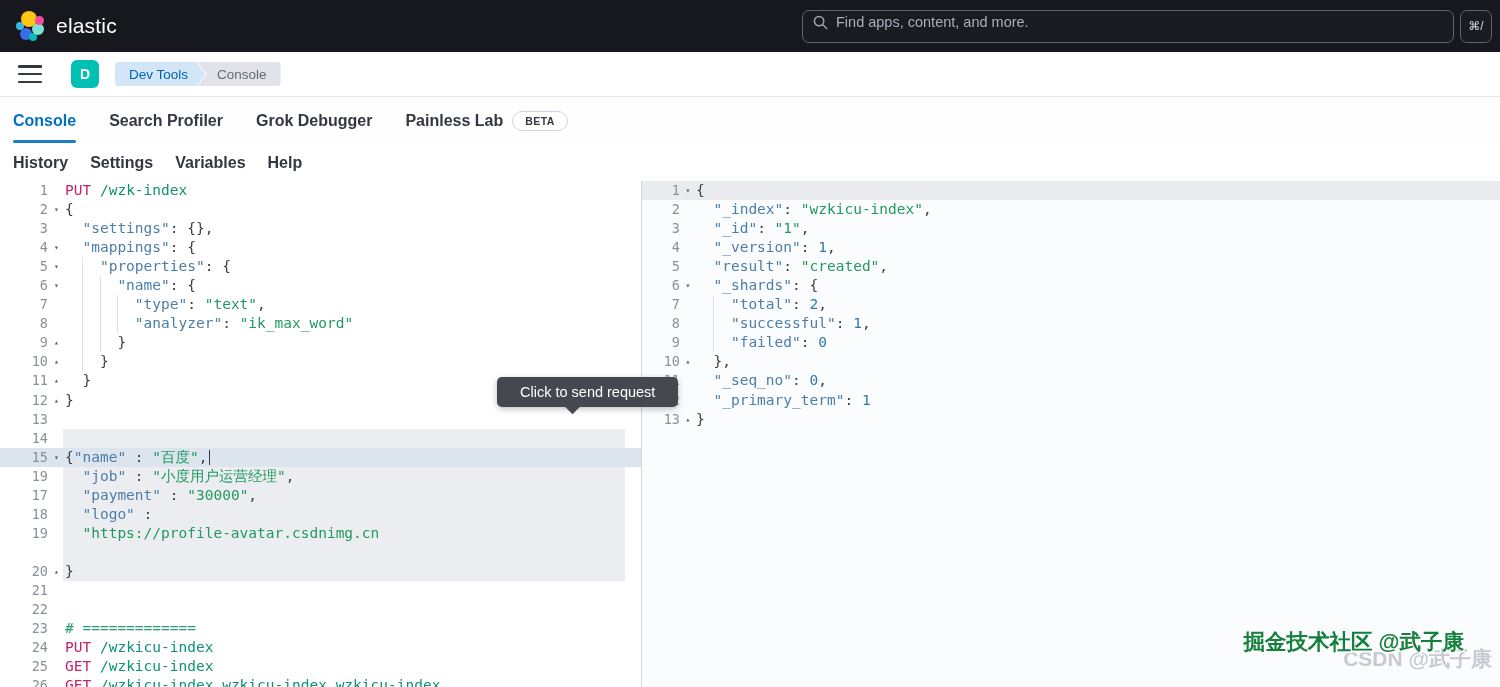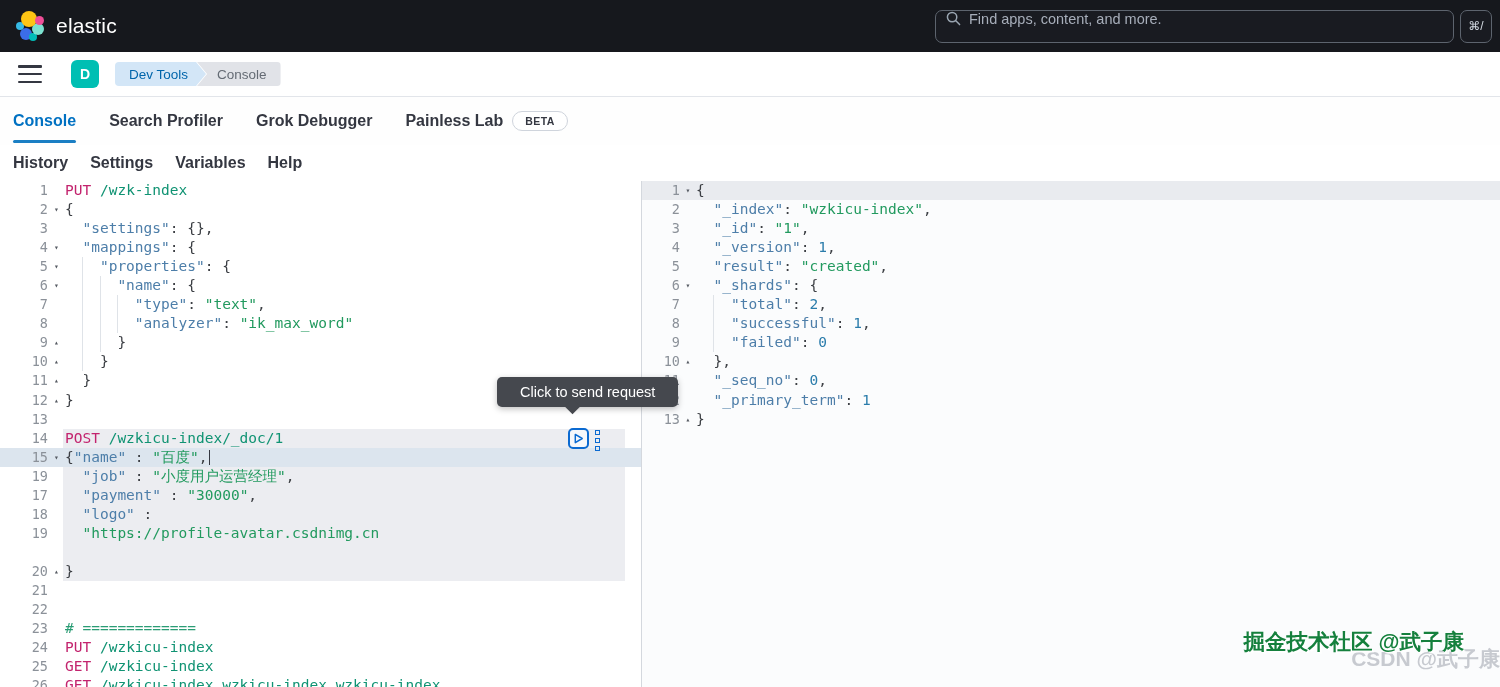--- a/index.html
+++ b/index.html
@@ -13,22 +13,22 @@
   .logo { position:relative; width:30px; height:30px; }
   .logo i { position:absolute; border-radius:50%; display:block; }
   .logo .c1 { width:16px; height:16px; left:5px;  top:0;    background:#fec514; }
   .logo .c2 { width:9px;  height:9px;  left:19px; top:5px;  background:#f04e98; }
   .logo .c3 { width:8px;  height:8px;  left:0;    top:11px; background:#36b9e5; }
   .logo .c4 { width:12px; height:12px; left:16px; top:12px; background:#7de2d1; }
   .logo .c5 { width:12px; height:12px; left:4px;  top:17px; background:#3b6de7; }
   .logo .c6 { width:8px;  height:8px;  left:13px; top:22px; background:#02bcb7; }
   .brand-name { color:#fff; font-size:21px; font-weight:500; letter-spacing:.2px; }
   .hdr-right { margin-left:auto; display:flex; align-items:center; }
-  .searchbox { width:519px; height:33px; border:1px solid #5d646e; border-radius:7px;
-    display:flex; align-items:flex-start; padding:0 10px; background:#191b21; }
+  .searchbox { width:652px; height:33px; border:1px solid #5d646e; border-radius:7px;
+    display:flex; align-items:flex-end; padding:12px 10px; background:#191b21; }
   .searchbox svg { flex:0 0 auto; }
   .searchbox input { background:transparent; border:none; outline:none; color:#e6e9ee;
     font-size:14.5px; margin-left:8px; width:100%; font-family:"Liberation Sans",sans-serif; }
   .searchbox input::placeholder { color:#a7aeba; opacity:1; }
   .kbd-box { width:32px; height:33px; border:1px solid #5d646e; border-radius:7px; margin-left:6px;
     display:flex; align-items:center; justify-content:center; color:#d3d9e1; font-size:12px; background:#191b21; }
 
   
   .crumbbar { height:45px; background:#fff; border-bottom:1px solid #e2e5ea; display:flex; align-items:center; }
   .hamburger { width:24px; height:18px; margin:0 0 0 18px; cursor:pointer; display:flex; flex-direction:column; justify-content:space-between; }
@@ -92,21 +92,21 @@
   .kebab i { width:5px; height:5px; border:1.4px solid #0b6ad1; display:block; }
 
   
   .tooltip { position:absolute; left:497px; top:377px; background:#45484e; color:#fff; font-size:14.5px;
     padding:7px 23px; border-radius:5px; z-index:10; box-shadow:0 2px 6px rgba(0,0,0,.25); }
   .tooltip::after { content:""; position:absolute; left:70px; bottom:-5px; width:11px; height:11px;
     background:#45484e; transform:rotate(45deg); }
 
   
   .wm { position:absolute; z-index:20; font-weight:700; white-space:nowrap; pointer-events:none; }
-  .wm-back  { right:0;  bottom:14px; font-size:21px; color:#c7cad0; }
+  .wm-back  { right:8px;  bottom:14px; font-size:21px; color:#c7cad0; }
   .wm-front { right:36px; bottom:31px; font-size:21.5px; color:#15803d;
     text-shadow:1px 1px 0 #fff, 2px 2px 1px rgba(255,255,255,.85); }
 </style>
 </head>
 <body>
 
 <div class="page">
 
   <header class="hdr">
     <div class="brand">
@@ -176,23 +176,21 @@
         <div class="cl"><span class="gut">4</span><span class="fold">▾</span><span class="code"><span class="tp">  </span><span class="tk">"mappings"</span><span class="tp">: {</span></span></div>
         <div class="cl"><span class="gut">5</span><span class="fold">▾</span><span class="code"><i class="guide" style="left: 17.46px;"></i><span class="tp">    </span><span class="tk">"properties"</span><span class="tp">: {</span></span></div>
         <div class="cl"><span class="gut">6</span><span class="fold">▾</span><span class="code"><i class="guide" style="left: 17.46px;"></i><i class="guide" style="left: 34.92px;"></i><span class="tp">      </span><span class="tk">"name"</span><span class="tp">: {</span></span></div>
         <div class="cl"><span class="gut">7</span><span class="fold"></span><span class="code"><i class="guide" style="left: 17.46px;"></i><i class="guide" style="left: 34.92px;"></i><i class="guide" style="left: 52.38px;"></i><span class="tp">        </span><span class="tk">"type"</span><span class="tp">: </span><span class="ts">"text"</span><span class="tp">,</span></span></div>
         <div class="cl"><span class="gut">8</span><span class="fold"></span><span class="code"><i class="guide" style="left: 17.46px;"></i><i class="guide" style="left: 34.92px;"></i><i class="guide" style="left: 52.38px;"></i><span class="tp">        </span><span class="tk">"analyzer"</span><span class="tp">: </span><span class="ts">"ik_max_word"</span></span></div>
         <div class="cl"><span class="gut">9</span><span class="fold">▴</span><span class="code"><i class="guide" style="left: 17.46px;"></i><i class="guide" style="left: 34.92px;"></i><span class="tp">      }</span></span></div>
         <div class="cl"><span class="gut">10</span><span class="fold">▴</span><span class="code"><i class="guide" style="left: 17.46px;"></i><span class="tp">    }</span></span></div>
         <div class="cl"><span class="gut">11</span><span class="fold">▴</span><span class="code"><span class="tp">  }</span></span></div>
         <div class="cl"><span class="gut">12</span><span class="fold">▴</span><span class="code"><span class="tp">}</span></span></div>
         <div class="cl"><span class="gut">13</span><span class="fold"></span><span class="code"></span></div>
-        <div class="cl"><div class="blockbg"></div><span class="gut">14</span><span class="fold"></span><span class="code"><span class="tm">POST</span><span class="tp"> </span><span class="tu">/wzkicu-index/_doc/1</span><span class="req-icons"><span class="play-btn"><svg width="11" height="11" viewBox="0 0 12 12">
-                  <path d="M2.5 1.5 L10 6 L2.5 10.5 Z" fill="none" stroke="#0b6ad1" stroke-width="1.6" stroke-linejoin="round"></path>
-                </svg></span><span class="kebab"><i></i><i></i><i></i></span></span></span></div>
+        <div class="cl"><div class="blockbg"></div><span class="gut">14</span><span class="fold"></span></div>
         <div class="cl sel"><div class="blockbg"></div><span class="gut">15</span><span class="fold">▾</span><span class="code"><span class="tp">{</span><span class="tk">"name"</span><span class="tp"> : </span><span class="ts">"百度"</span><span class="tp">,</span><span class="caret"></span></span></div>
         <div class="cl"><div class="blockbg"></div><span class="gut">19</span><span class="fold"></span><span class="code"><span class="tp">  </span><span class="tk">"job"</span><span class="tp"> : </span><span class="ts">"小度用户运营经理"</span><span class="tp">,</span></span></div>
         <div class="cl"><div class="blockbg"></div><span class="gut">17</span><span class="fold"></span><span class="code"><span class="tp">  </span><span class="tk">"payment"</span><span class="tp"> : </span><span class="ts">"30000"</span><span class="tp">,</span></span></div>
         <div class="cl"><div class="blockbg"></div><span class="gut">18</span><span class="fold"></span><span class="code"><span class="tp">  </span><span class="tk">"logo"</span><span class="tp"> : </span></span></div>
         <div class="cl"><div class="blockbg"></div><span class="gut">19</span><span class="fold"></span><span class="code"><span class="tp">  </span><span class="ts">"https://profile-avatar.csdnimg.cn</span></span></div>
         <div class="cl"><div class="blockbg"></div><span class="gut"></span><span class="fold"></span></div>
         <div class="cl"><div class="blockbg"></div><span class="gut">20</span><span class="fold">▴</span><span class="code"><span class="tp">}</span></span></div>
         <div class="cl"><span class="gut">21</span><span class="fold"></span><span class="code"></span></div>
         <div class="cl"><span class="gut">22</span><span class="fold"></span><span class="code"></span></div>
         <div class="cl"><span class="gut">23</span><span class="fold"></span><span class="code"><span class="tc"># =============</span></span></div>

